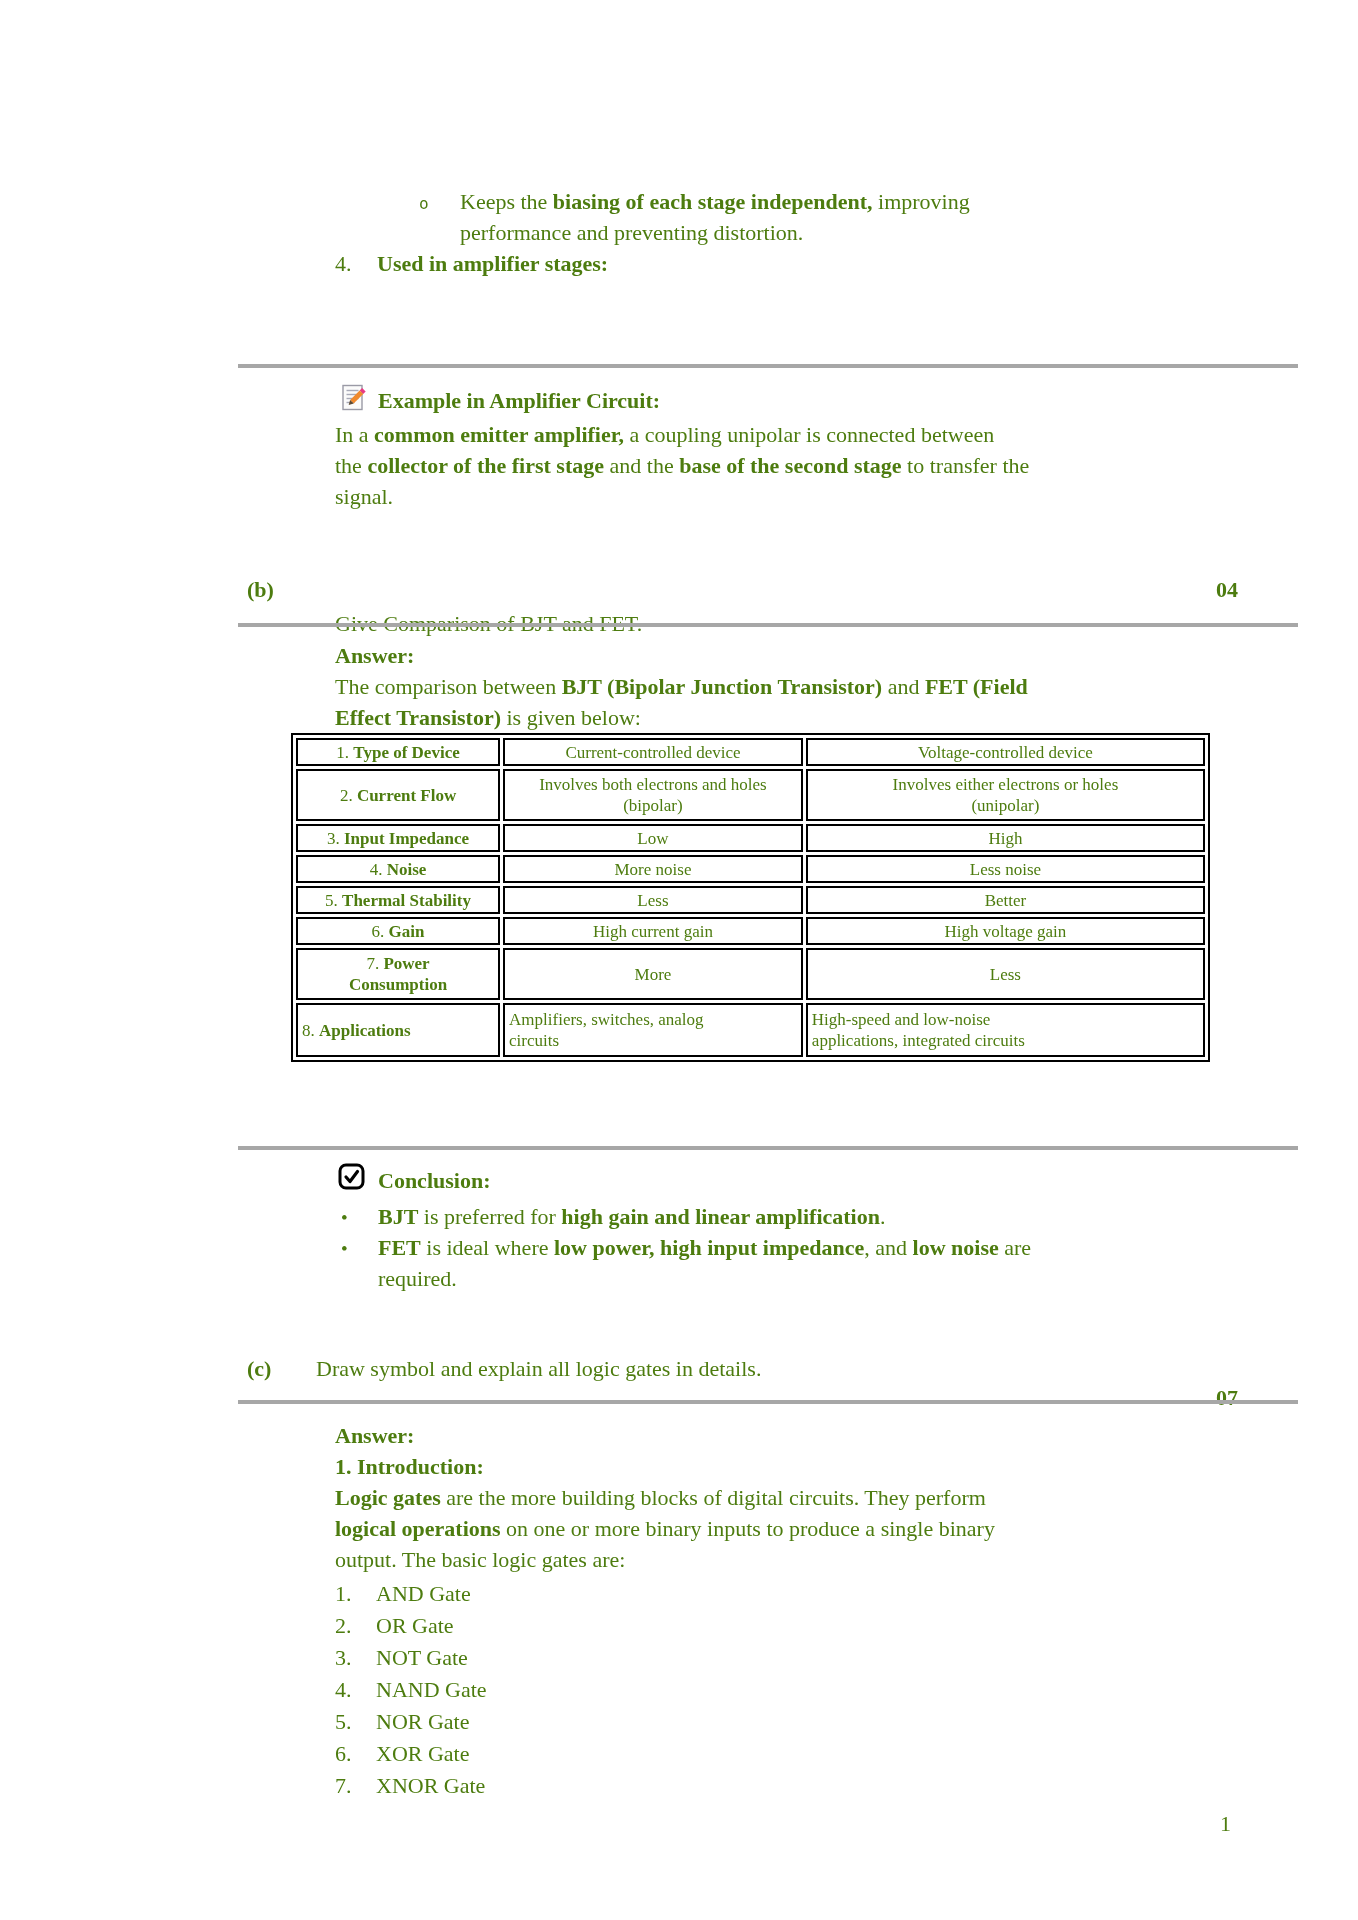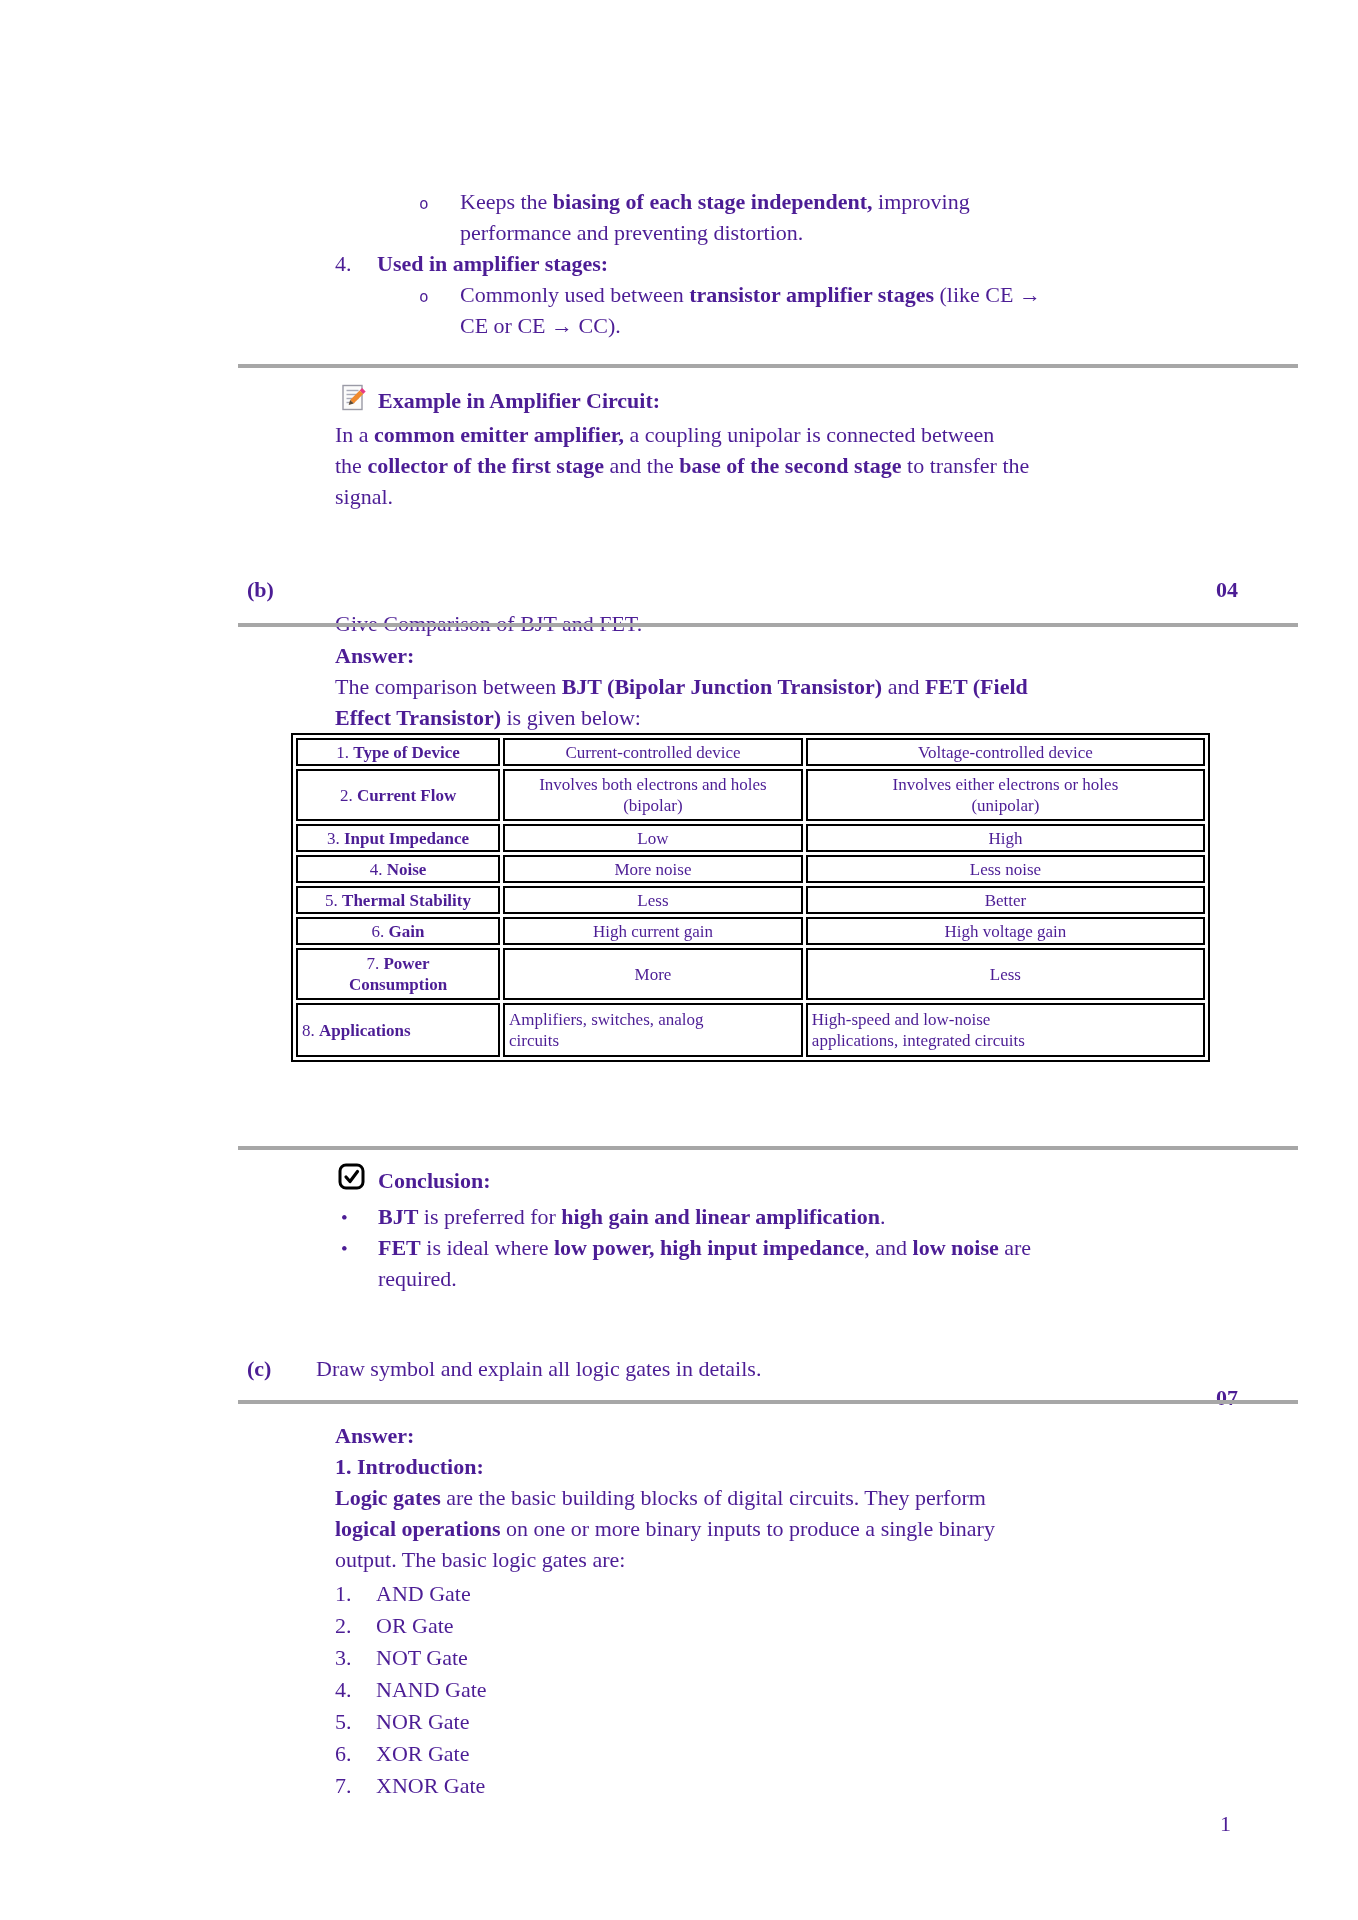--- a/index.html
+++ b/index.html
@@ -1,18 +1,18 @@
 <!DOCTYPE html>
 <html><head>
 <meta charset="utf-8">
 <style>
   html,body { margin:0; padding:0; background:#e8e8e8; }
   .page {
     position:relative; width:1358px; height:1920px; background:#ffffff;
-    font-family:"Liberation Serif","DejaVu Serif",serif; color:#4c1d95;
+    font-family:"Liberation Serif","DejaVu Serif",serif; color:#4d7c0f;
     font-size:22px; line-height:31px; overflow:hidden;
   }
   .abs { position:absolute; }
   .nowrap { white-space:nowrap; }
   .rich { display:inline-block; white-space:nowrap; vertical-align:top; }
   .b { font-weight:bold; }
   .bold { font-weight:bold; }
   .marker-o { display:inline-block; width:41px; font-family:"DejaVu Sans Mono","Liberation Mono",monospace; font-size:16px; }
   .num1 { display:inline-block; width:42px; }
   .bullet-dot { display:inline-block; width:37px; font-size:19px; }
@@ -43,23 +43,20 @@
 </head>
 <body>
 
 <div class="page">
 
   <div class="abs nowrap" style="left:419px; top:186px;">
     <span class="marker-o">o</span><span class="rich"><span>Keeps the </span><span class="b">biasing of each stage independent,</span><span> improving</span><br><span>performance and preventing distortion.</span></span>
   </div>
   <div class="abs nowrap" style="left:335px; top:248px;">
     <span class="num1">4.</span><span class="rich"><span class="b">Used in amplifier stages:</span></span>
-  </div>
-  <div class="abs nowrap" style="left:419px; top:279px;">
-    <span class="marker-o">o</span><span class="rich"><span>Commonly used between </span><span class="b">transistor amplifier stages</span><span> (like CE →</span><br><span>CE or CE → CC).</span></span>
   </div>
 
   <div class="divider" style="top:364px;"></div>
 
   <span class="icon-box" style="left:341px; top:384px;">
     <svg width="26" height="28" viewBox="0 0 26 28">
       <rect x="2" y="1.5" width="19" height="24" fill="#fbfbfb" stroke="#9a9aa6" stroke-width="1.4"></rect>
       <line x1="5.5" y1="6.5" x2="17.5" y2="6.5" stroke="#a8aab8" stroke-width="1.4"></line>
       <line x1="5.5" y1="10.5" x2="17.5" y2="10.5" stroke="#a8aab8" stroke-width="1.4"></line>
       <line x1="5.5" y1="14.5" x2="17.5" y2="14.5" stroke="#a8aab8" stroke-width="1.4"></line>
@@ -154,21 +151,21 @@
   <div>
     <span class="abs qlabel" style="left:247px; top:1353px;">(c)</span>
     <span class="abs nowrap" style="left:316px; top:1353px;">Draw symbol and explain all logic gates in details.</span>
     <span class="abs qmarks" style="left:1216px; top:1382px;text-align:right;">07</span>
   </div>
 
   <div class="divider" style="top:1400px;"></div>
 
   <div class="abs bold" style="left:335px; top:1420px;">Answer:</div>
   <div class="abs bold nowrap" style="left:335px; top:1451px;">1. Introduction:</div>
-  <div class="abs rich" style="left:335px; top:1482px;"><span class="b">Logic gates</span><span> are the basic building blocks of digital circuits. They perform</span><br><span class="b">logical operations</span><span> on one or more binary inputs to produce a single binary</span><br><span>output. The basic logic gates are:</span></div>
+  <div class="abs rich" style="left:335px; top:1482px;"><span class="b">Logic gates</span><span> are the more building blocks of digital circuits. They perform</span><br><span class="b">logical operations</span><span> on one or more binary inputs to produce a single binary</span><br><span>output. The basic logic gates are:</span></div>
 
   <div class="abs" style="left:335px; top:1578px;">
     <div class="gate-row"><span class="gnum">1.</span><span>AND Gate</span></div>
     <div class="gate-row"><span class="gnum">2.</span><span>OR Gate</span></div>
     <div class="gate-row"><span class="gnum">3.</span><span>NOT Gate</span></div>
     <div class="gate-row"><span class="gnum">4.</span><span>NAND Gate</span></div>
     <div class="gate-row"><span class="gnum">5.</span><span>NOR Gate</span></div>
     <div class="gate-row"><span class="gnum">6.</span><span>XOR Gate</span></div>
     <div class="gate-row"><span class="gnum">7.</span><span>XNOR Gate</span></div>
   </div>

